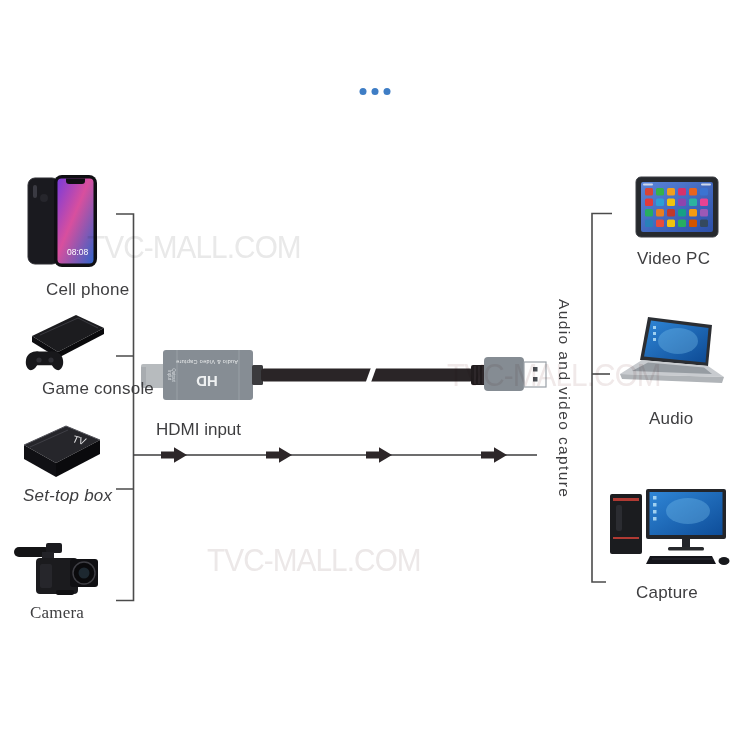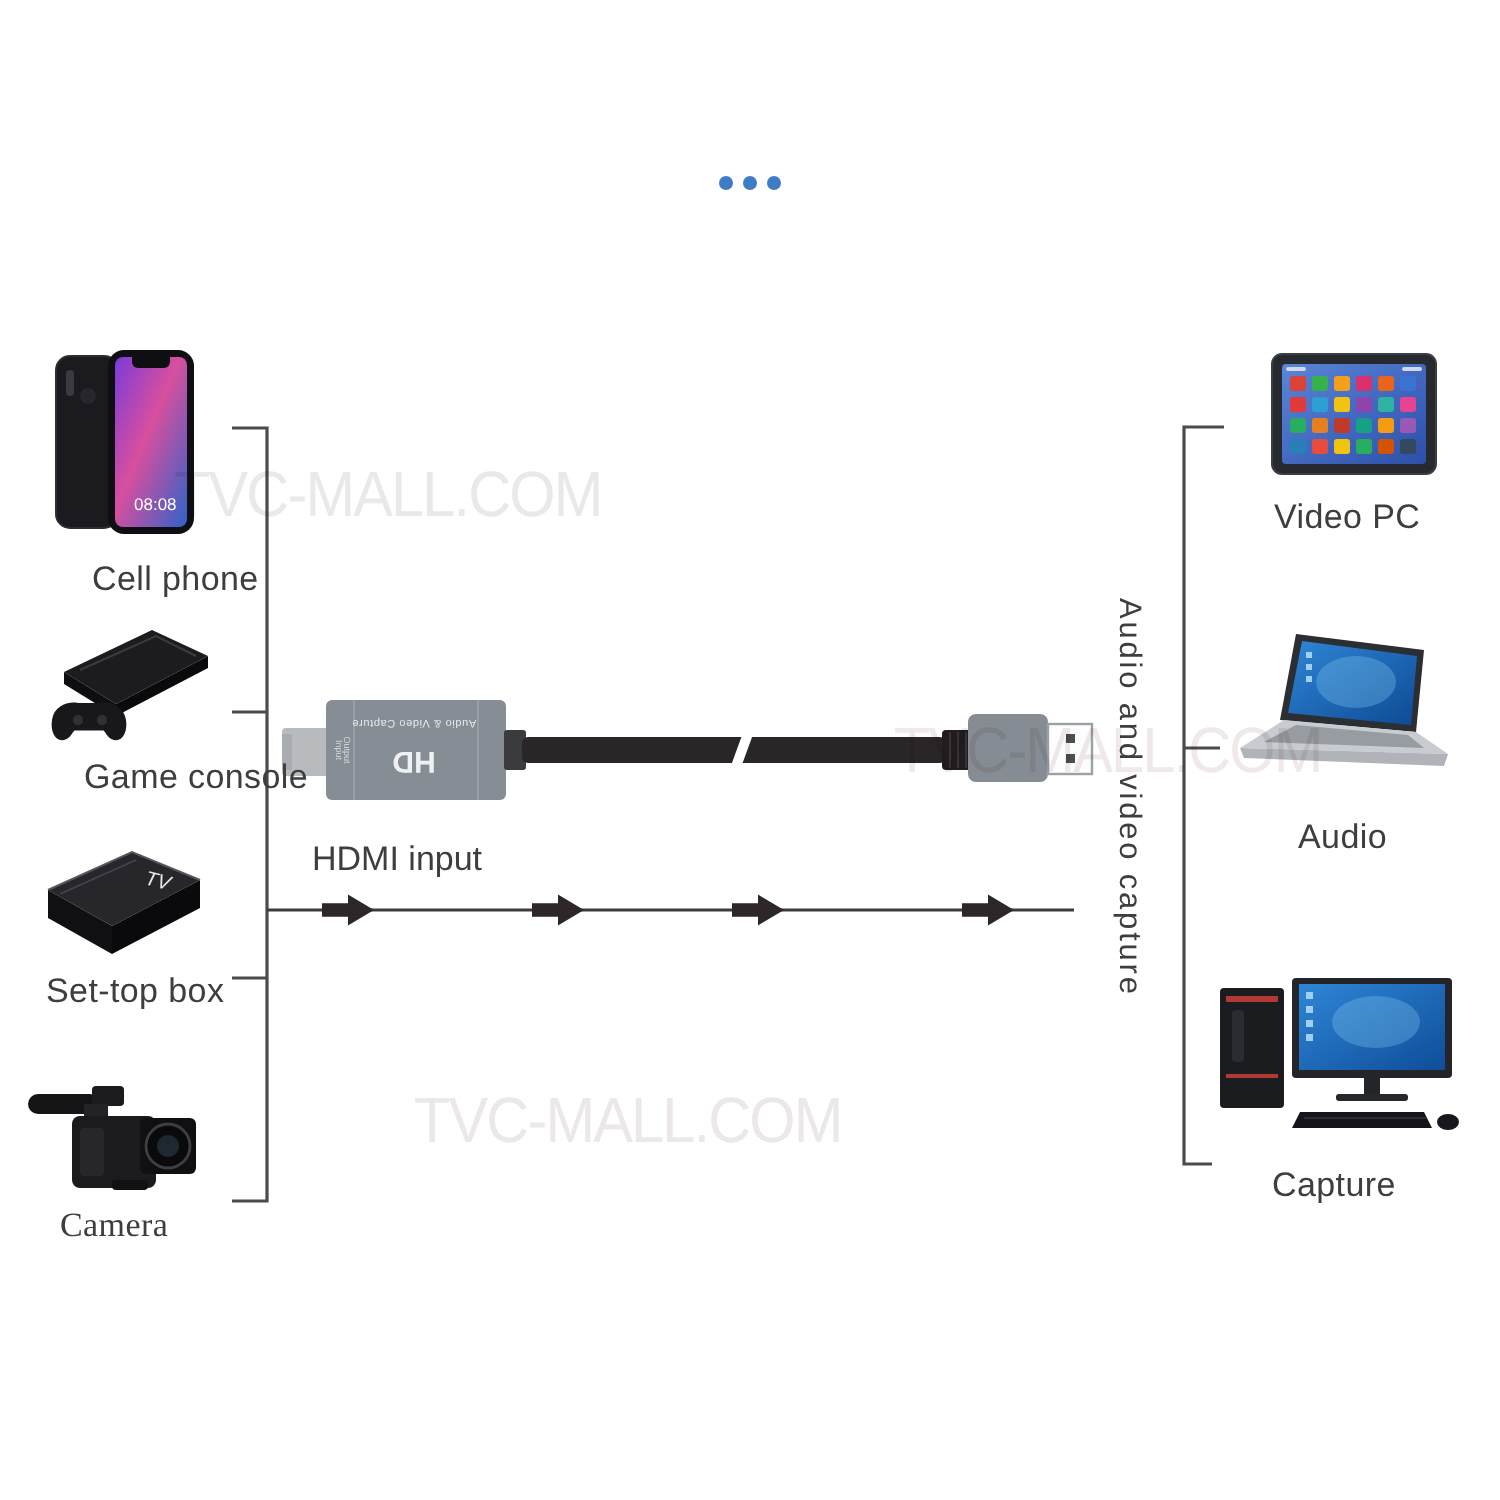--- a/index.html
+++ b/index.html
@@ -93,21 +93,21 @@
   <div class="dev-label" style="left:10px;top:379px;margin-left:32px;">Game console</div>
 
   <svg class="devimg" style="left:16px;top:421px;" width="90" height="64" viewBox="0 0 90 64">
     <polygon points="8,24 50,5 84,19 40,42" fill="#26262b"></polygon>
     <polygon points="8,24 40,42 40,56 8,38" fill="#101014"></polygon>
     <polygon points="40,42 84,19 84,33 40,56" fill="#0a0a0d"></polygon>
     <polyline points="8,24 50,5 84,19" fill="none" stroke="#55555c" stroke-width="1"></polyline>
     <line x1="14" y1="26" x2="52" y2="9" stroke="#45454c" stroke-width="0.8"></line>
     <text x="56" y="21" font-size="10" fill="#e8e8ea" font-style="italic" transform="rotate(14 56 21)" font-family="Liberation Sans, sans-serif">TV</text>
   </svg>
-  <div class="dev-label" style="left:23px;top:486px;">Set-top box</div>
+  <div class="dev-label" style="left:23px;top:486px;font-style:italic;">Set-top box</div>
 
   <svg class="devimg" style="left:12px;top:540px;" width="92" height="62" viewBox="0 0 92 62">
     <rect x="2" y="7" width="36" height="10" rx="5" fill="#141416"></rect>
     <rect x="34" y="3" width="16" height="10" rx="2" fill="#1b1b1f"></rect>
     <rect x="30" y="12" width="12" height="10" fill="#222227"></rect>
     <rect x="24" y="18" width="42" height="36" rx="4" fill="#1b1b1e"></rect>
     <rect x="28" y="24" width="12" height="24" rx="2" fill="#26262b"></rect>
     <rect x="58" y="19" width="28" height="28" rx="3" fill="#101013"></rect>
     <circle cx="72" cy="33" r="11" fill="#0a0a0c" stroke="#3e3e44" stroke-width="1.4"></circle>
     <circle cx="72" cy="33" r="5.5" fill="#1d2830"></circle>

